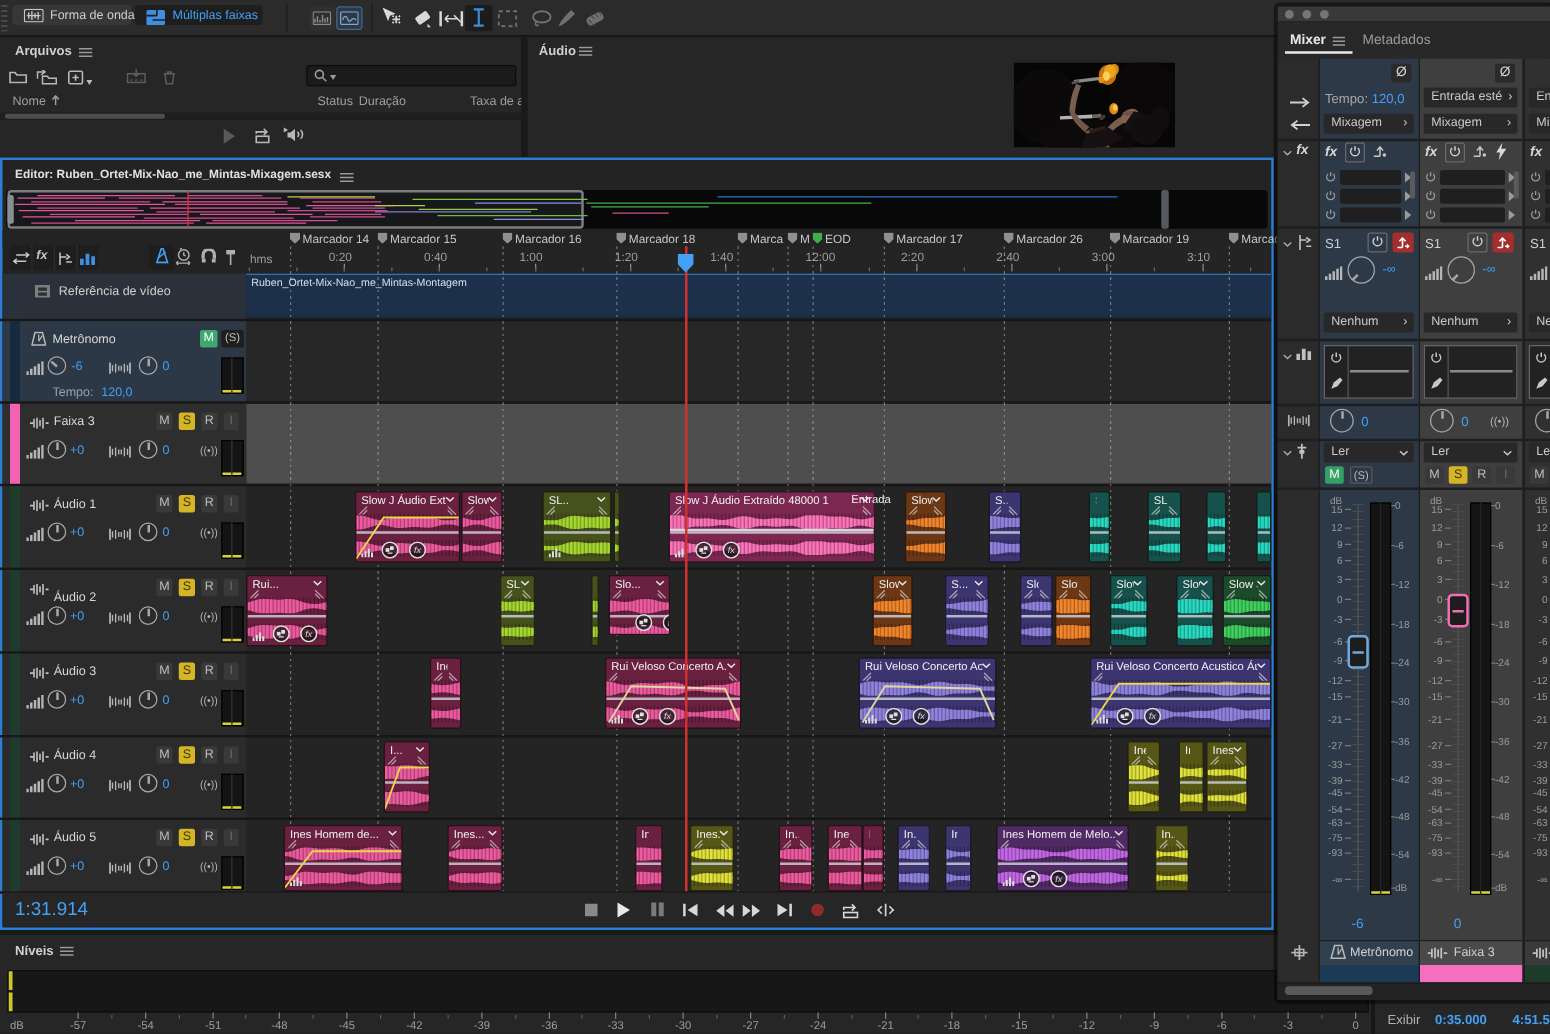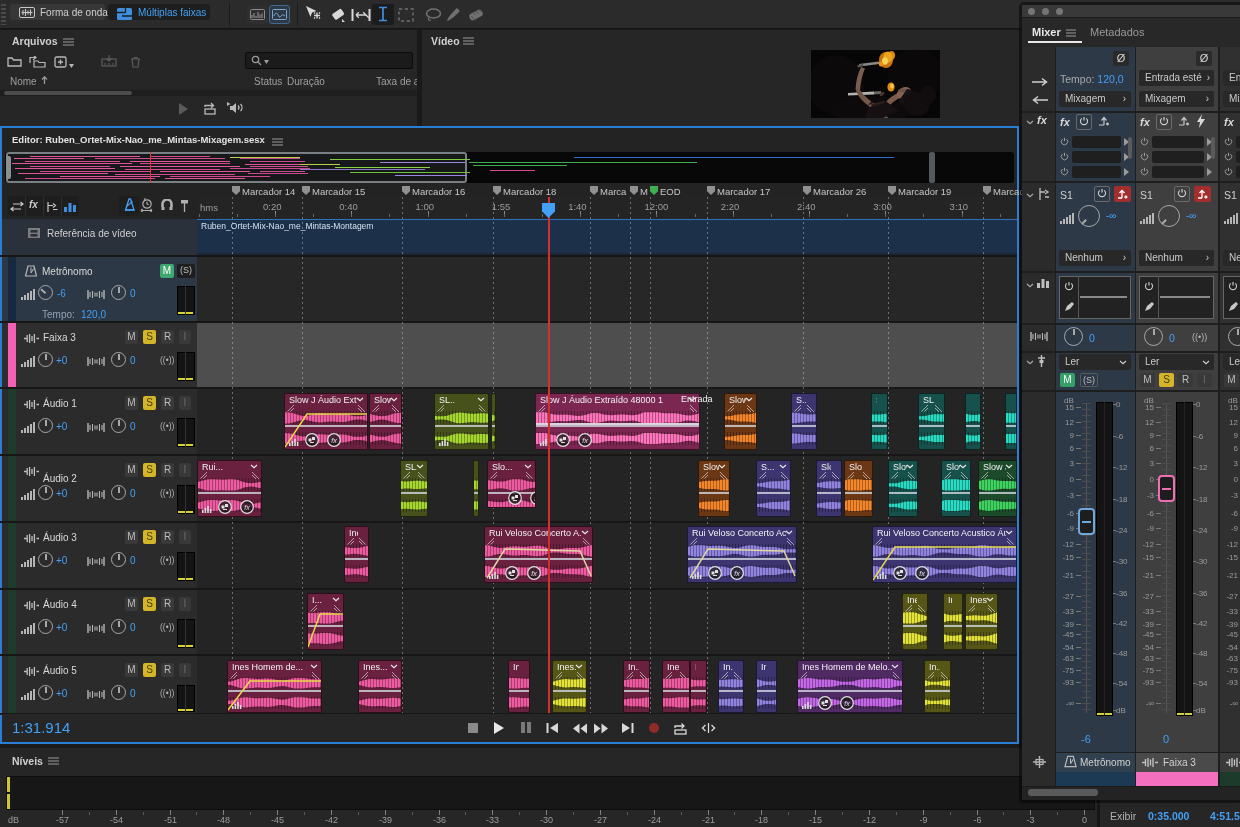--- a/index.html
+++ b/index.html
@@ -129,21 +129,21 @@
 <svg class="a" style="left:203px;top:102px" width="14" height="13" viewBox="0 0 14 13">
     <path d="M2 5V3.5h8.5M8 1l2.5 2.5L8 6" fill="none" stroke="#b8b8b8" stroke-width="1.3"></path>
     <rect x="2" y="7" width="10" height="5" fill="none" stroke="#b8b8b8" stroke-width="1.3"></rect>
   </svg>
 <svg class="a" style="left:226px;top:101px" width="18" height="13" viewBox="0 0 18 13">
     <path d="M1 1l3.5 2L1 5z" fill="#b8b8b8"></path>
     <path d="M4 5h2.5L10 2v10L6.5 9H4z" fill="#b8b8b8"></path>
     <path d="M12 4.5c1.2 1.2 1.2 2.8 0 4M14.5 3c2 2 2 5 0 7" stroke="#b8b8b8" fill="none" stroke-width="1.3"></path>
   </svg>
 <div class="a" style="left:422px;top:30px;width:818px;height:96px;background:#262626"></div>
-<div class="a panelhead" style="left:431px;top:35px">Vídeo</div>
+<div class="a panelhead" style="left:431px;top:35px">Áudio</div>
 <svg class="a" style="left:463px;top:37px" width="11" height="8" viewBox="0 0 11 8">
     <path d="M0 1h11M0 4h11M0 7h11" stroke="#9a9a9a" stroke-width="1.2"></path>
   </svg>
 <svg class="a" style="left:811px;top:50px" width="129" height="68" viewBox="0 0 129 68">
 <rect width="129" height="68" fill="#070606"></rect>
 <ellipse cx="25" cy="35" rx="28" ry="30" fill="#0b0909"></ellipse>
 <ellipse cx="105" cy="25" rx="28" ry="26" fill="#0a0808"></ellipse>
 <ellipse cx="60" cy="60" rx="40" ry="14" fill="#0c0a0a"></ellipse>
 <path d="M48 14 L72 11 L72.5 13.5 L48.5 16.5z" fill="#8a8a86"></path>
 <path d="M46 15.5 L52 13.8 L52.5 16 L47 17.5z" fill="#5a5450"></path>
@@ -244,21 +244,21 @@
 <div class="mkflag" style="left:650px;top:186px;background:#3fae4f"></div>
 <div class="mktxt" style="left:660px;top:186px">EOD</div>
 <div class="a" style="left:197px;top:197px;width:820px;height:24px;background:#242424;border-bottom:1px solid #0c0c0c"></div>
 <div class="rlab" style="left:200px;top:202px">hms</div>
 <div class="rlab" style="left:262.99199999999996px;top:201px">0:20</div>
 <div class="a" style="left:275px;top:211px;width:1px;height:6px;background:#8a8a8a"></div>
 <div class="rlab" style="left:339.284px;top:201px">0:40</div>
 <div class="a" style="left:351px;top:211px;width:1px;height:6px;background:#8a8a8a"></div>
 <div class="rlab" style="left:415.576px;top:201px">1:00</div>
 <div class="a" style="left:428px;top:211px;width:1px;height:6px;background:#8a8a8a"></div>
-<div class="rlab" style="left:491.868px;top:201px">1:55</div>
+<div class="rlab" style="left:491.868px;top:201px">1:20</div>
 <div class="a" style="left:504px;top:211px;width:1px;height:6px;background:#8a8a8a"></div>
 <div class="rlab" style="left:568.16px;top:201px">1:40</div>
 <div class="a" style="left:580px;top:211px;width:1px;height:6px;background:#8a8a8a"></div>
 <div class="rlab" style="left:644.452px;top:201px">12:00</div>
 <div class="a" style="left:656px;top:211px;width:1px;height:6px;background:#8a8a8a"></div>
 <div class="rlab" style="left:720.7439999999999px;top:201px">2:20</div>
 <div class="a" style="left:733px;top:211px;width:1px;height:6px;background:#8a8a8a"></div>
 <div class="rlab" style="left:797.0360000000001px;top:201px">2:40</div>
 <div class="a" style="left:809px;top:211px;width:1px;height:6px;background:#8a8a8a"></div>
 <div class="rlab" style="left:873.328px;top:201px">3:00</div>

